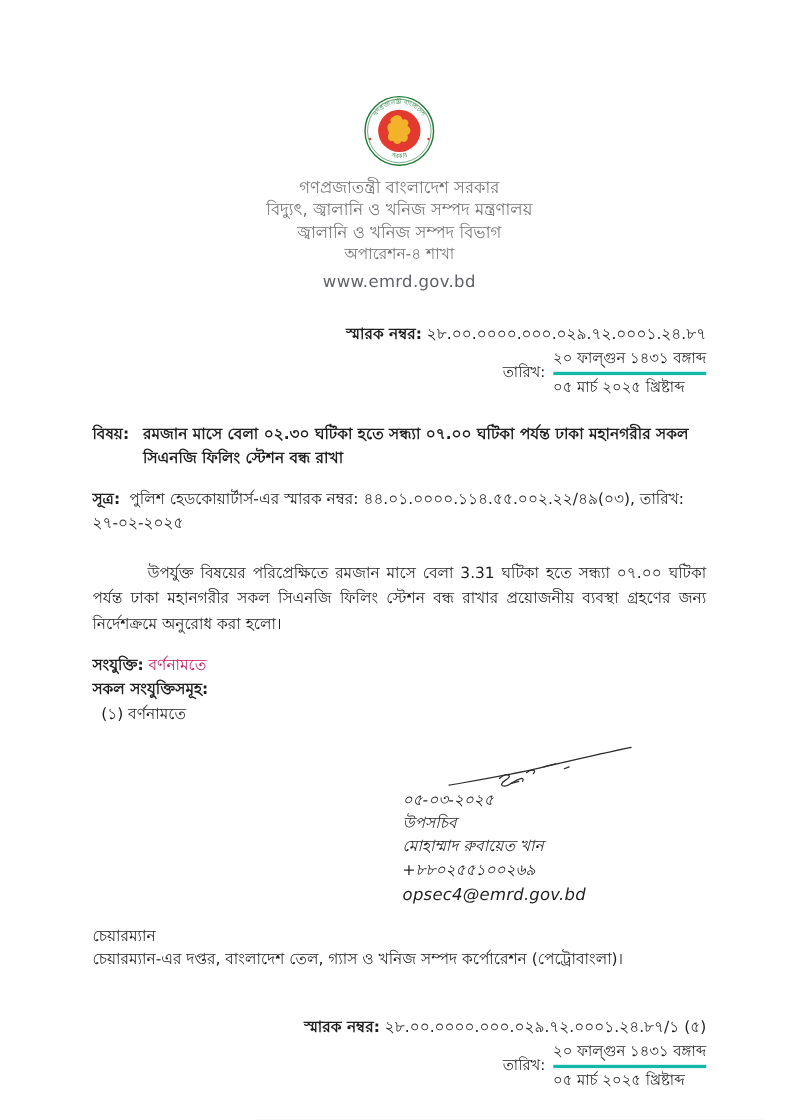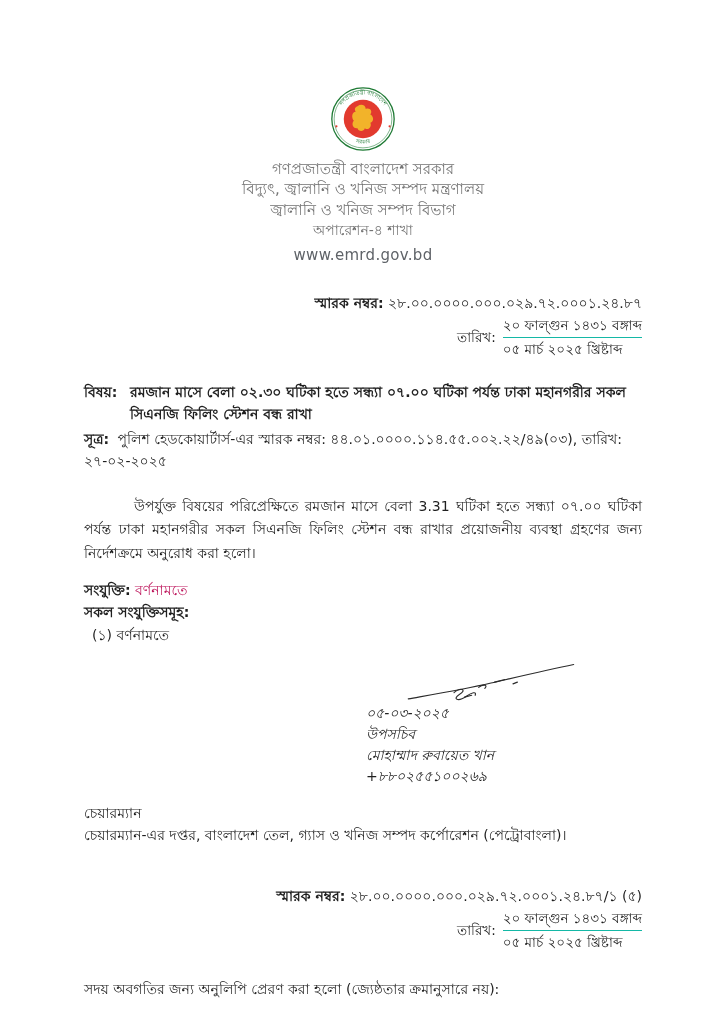--- a/index.html
+++ b/index.html
@@ -33,28 +33,28 @@
   .memo-row {
     display: flex;
     justify-content: space-between;
     align-items: flex-end;
     margin-top: 26px;
     flex-direction: column;
   }
   .memo-left { font-size: 14px; }
   .date-group { display: flex; align-items: center; gap: 7px; font-size: 13.5px; }
   .date-stack { display: inline-flex; flex-direction: column; }
-  .date-top { border-bottom: 1px solid #14b8a6; padding-bottom: 1px; }
+  .date-top { border-bottom: 3px solid #14b8a6; padding-bottom: 1px; }
   .date-bottom { padding-top: 1px; }
 
   
   .subject-row { display: flex; margin-top: 22px; }
   .subject-row .label { flex: 0 0 46px; }
   .subject-text { max-width: 512px; }
-  .ref-row { margin-top: 4px; }
+  .ref-row { margin-top: 16px; }
   .ref-row .label { margin-right: 4px; }
 
   
   .body-para {
     margin-top: 22px;
     text-indent: 50px;
     text-align: justify;
     line-height: 1.7;
   }
   .attach-row { margin-top: 14px; }
@@ -158,20 +158,21 @@
         <path d="M86,30 c5,-4 11,-3 7,1"></path>
         <path d="M104,24 l12,-3"></path>
         <path d="M125,26 l5,-2"></path>
         <path d="M70,41 l8,-2"></path>
       </g>
     </svg>
     <div>০৫-০৩-২০২৫</div>
     <div>উপসচিব</div>
     <div>মোহাম্মাদ রুবায়েত খান</div>
     <div>+৮৮০২৫৫১০০২৬৯</div>
+    <div class="sig-email">opsec4@emrd.gov.bd</div>
   </div>
 
   <div class="recipient">
     <div>চেয়ারম্যান</div>
     <div>চেয়ারম্যান-এর দপ্তর, বাংলাদেশ তেল, গ্যাস ও খনিজ সম্পদ কর্পোরেশন (পেট্রোবাংলা)।</div>
   </div>
 
   <div class="memo-row" style="margin-top:40px;">
     <div class="memo-left">
       <span class="b">স্মারক নম্বর:</span>

